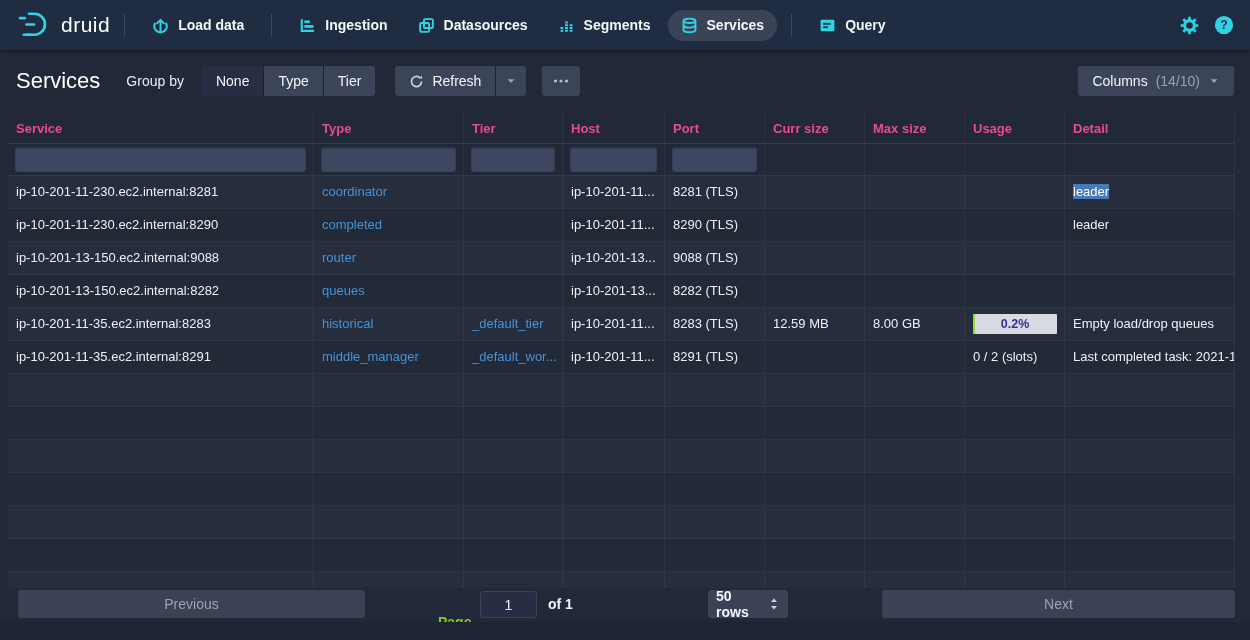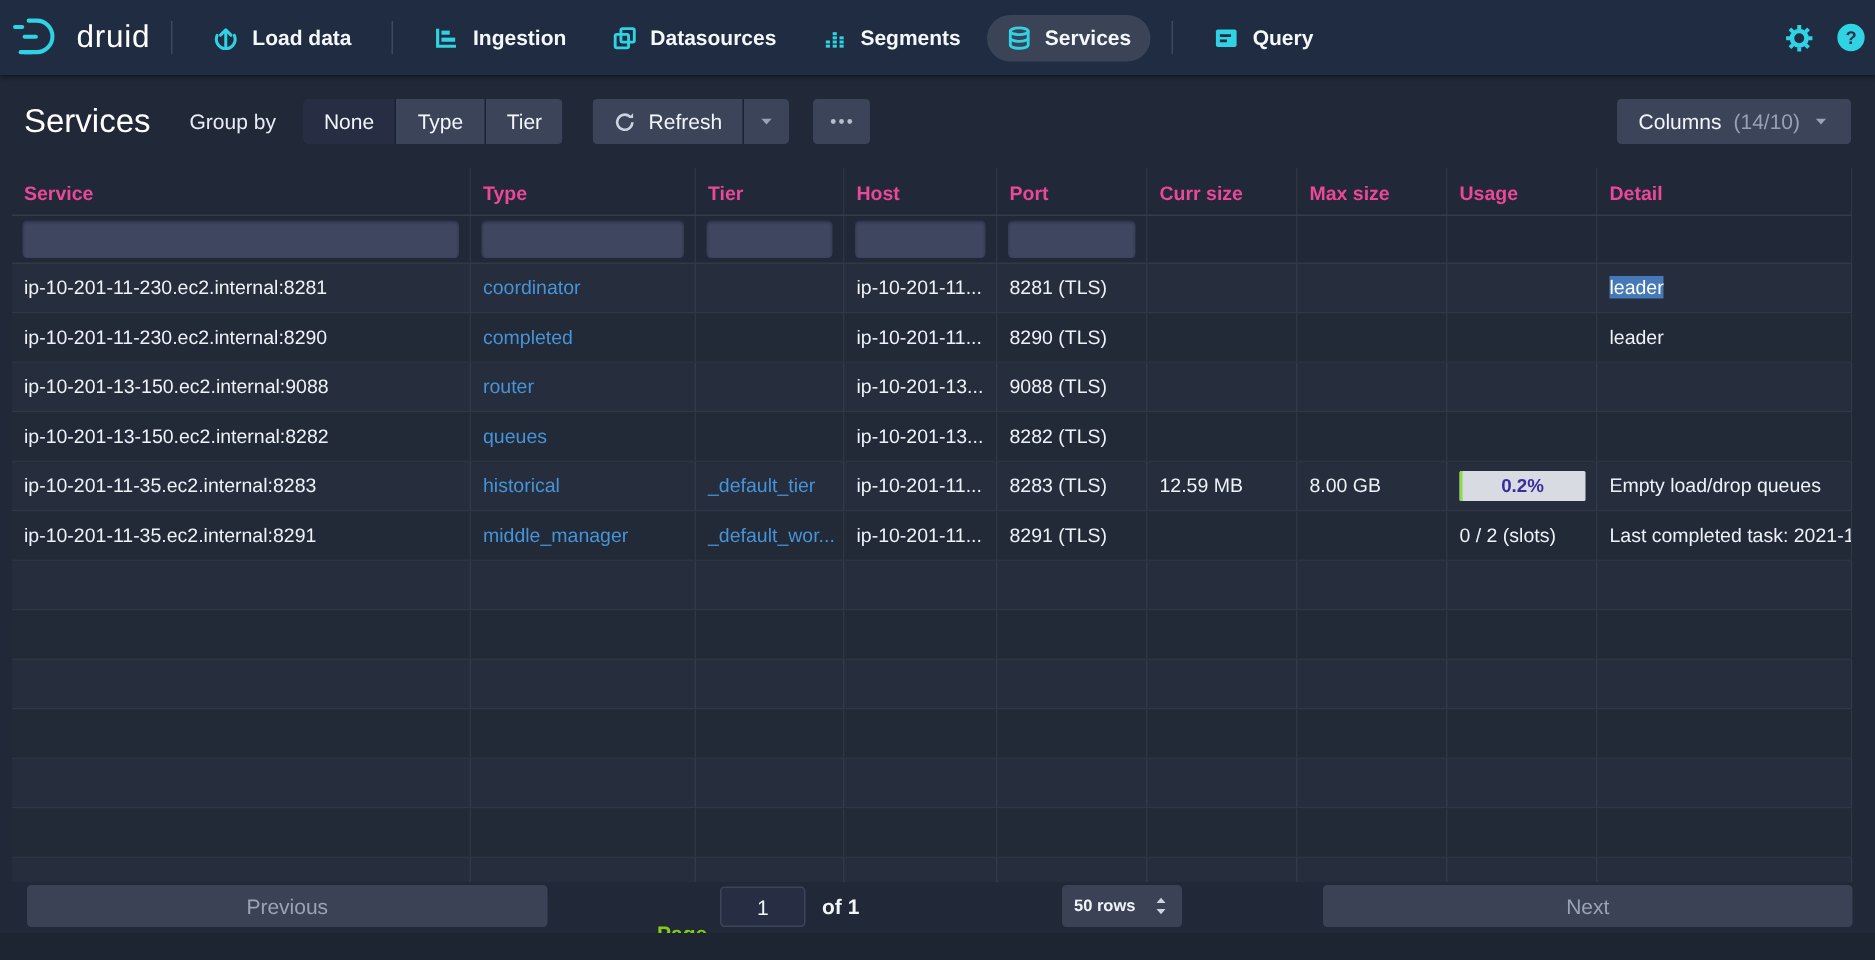--- a/index.html
+++ b/index.html
@@ -8,21 +8,21 @@
     --row-a:#262d3d; --row-b:#222937;
     --line:rgba(255,255,255,0.06);
     --text:#f2f5f9; --muted:#98a1b3;
     --cyan:#2fd3e4; --link:#4694d8; --sel:#4679b8;
   }
   *{margin:0;padding:0;font-family:"Liberation Sans",sans-serif;}
   html,body{width:1250px;height:640px;overflow:hidden;}
   body{position:relative;background:var(--bg);color:var(--text);}
 
   
-  .navbar{height:50px;display:flex;align-items:center;padding:0 6px;background:var(--nav);
+  .navbar{height:50px;display:flex;align-items:center;padding:0 16px;background:var(--nav);
           box-shadow:0 1px 3px rgba(0,0,0,.45);position:relative;z-index:5;}
   .brand{display:flex;align-items:center;gap:7px;}
   .brand-name{font-size:21px;color:#fff;letter-spacing:.5px;}
   .nav-sep{width:1px;height:22px;background:rgba(255,255,255,.14);margin:0 14px;}
   .nav-item{display:flex;align-items:center;gap:9px;padding:7px 13px;border-radius:17px;
             font-size:14px;font-weight:600;color:#f5f8fa;cursor:pointer;white-space:nowrap;}
   .nav-item.active{background:#3b4357;}
   .nav-gap{width:4px;}
   .nav-right{margin-left:auto;display:flex;align-items:center;gap:15px;}
   .icon-btn{background:none;border:none;cursor:pointer;display:flex;align-items:center;}
@@ -66,21 +66,21 @@
   .pagination{position:absolute;left:0;top:588px;width:1250px;height:32px;}
   .pg-btn{position:absolute;top:2px;height:28px;background:#3b4256;border:none;border-radius:3px;
           color:#9aa3b2;font-size:14px;cursor:pointer;}
   .prev{left:18px;width:347px;}
   .next{left:882px;width:353px;}
   .pg-label{position:absolute;left:438px;top:20px;line-height:28px;color:#84cc16;font-size:14px;font-weight:600;}
   .pg-input{position:absolute;left:480px;top:3px;width:57px;height:27px;box-sizing:border-box;background:#272e44;
             border:1px solid #3d4459;border-radius:3px;color:#f2f5f9;text-align:center;font-size:14px;outline:none;}
   .pg-of{position:absolute;left:548px;top:2px;line-height:28px;color:#f2f5f9;font-size:14px;font-weight:600;}
   .pg-select{position:absolute;left:708px;top:2px;width:80px;height:28px;background:#3b4256;border-radius:3px;
-             color:#f2f5f9;font-size:11px;font-weight:600;display:flex;align-items:center;justify-content:space-between;
+             color:#f2f5f9;font-size:14px;font-weight:600;display:flex;align-items:center;justify-content:space-between;
              padding:0 8px;box-sizing:border-box;cursor:pointer;}
   .bottom-strip{position:absolute;left:0;top:622px;width:1250px;height:18px;background:var(--bg-deep);}
 </style>
 </head>
 <body>
 
 <div class="navbar">
   <div class="brand">
     <svg width="38" height="30" viewBox="0 0 34 28">
       <g fill="none" stroke="#2fd3e4" stroke-width="2.5" stroke-linecap="round">

